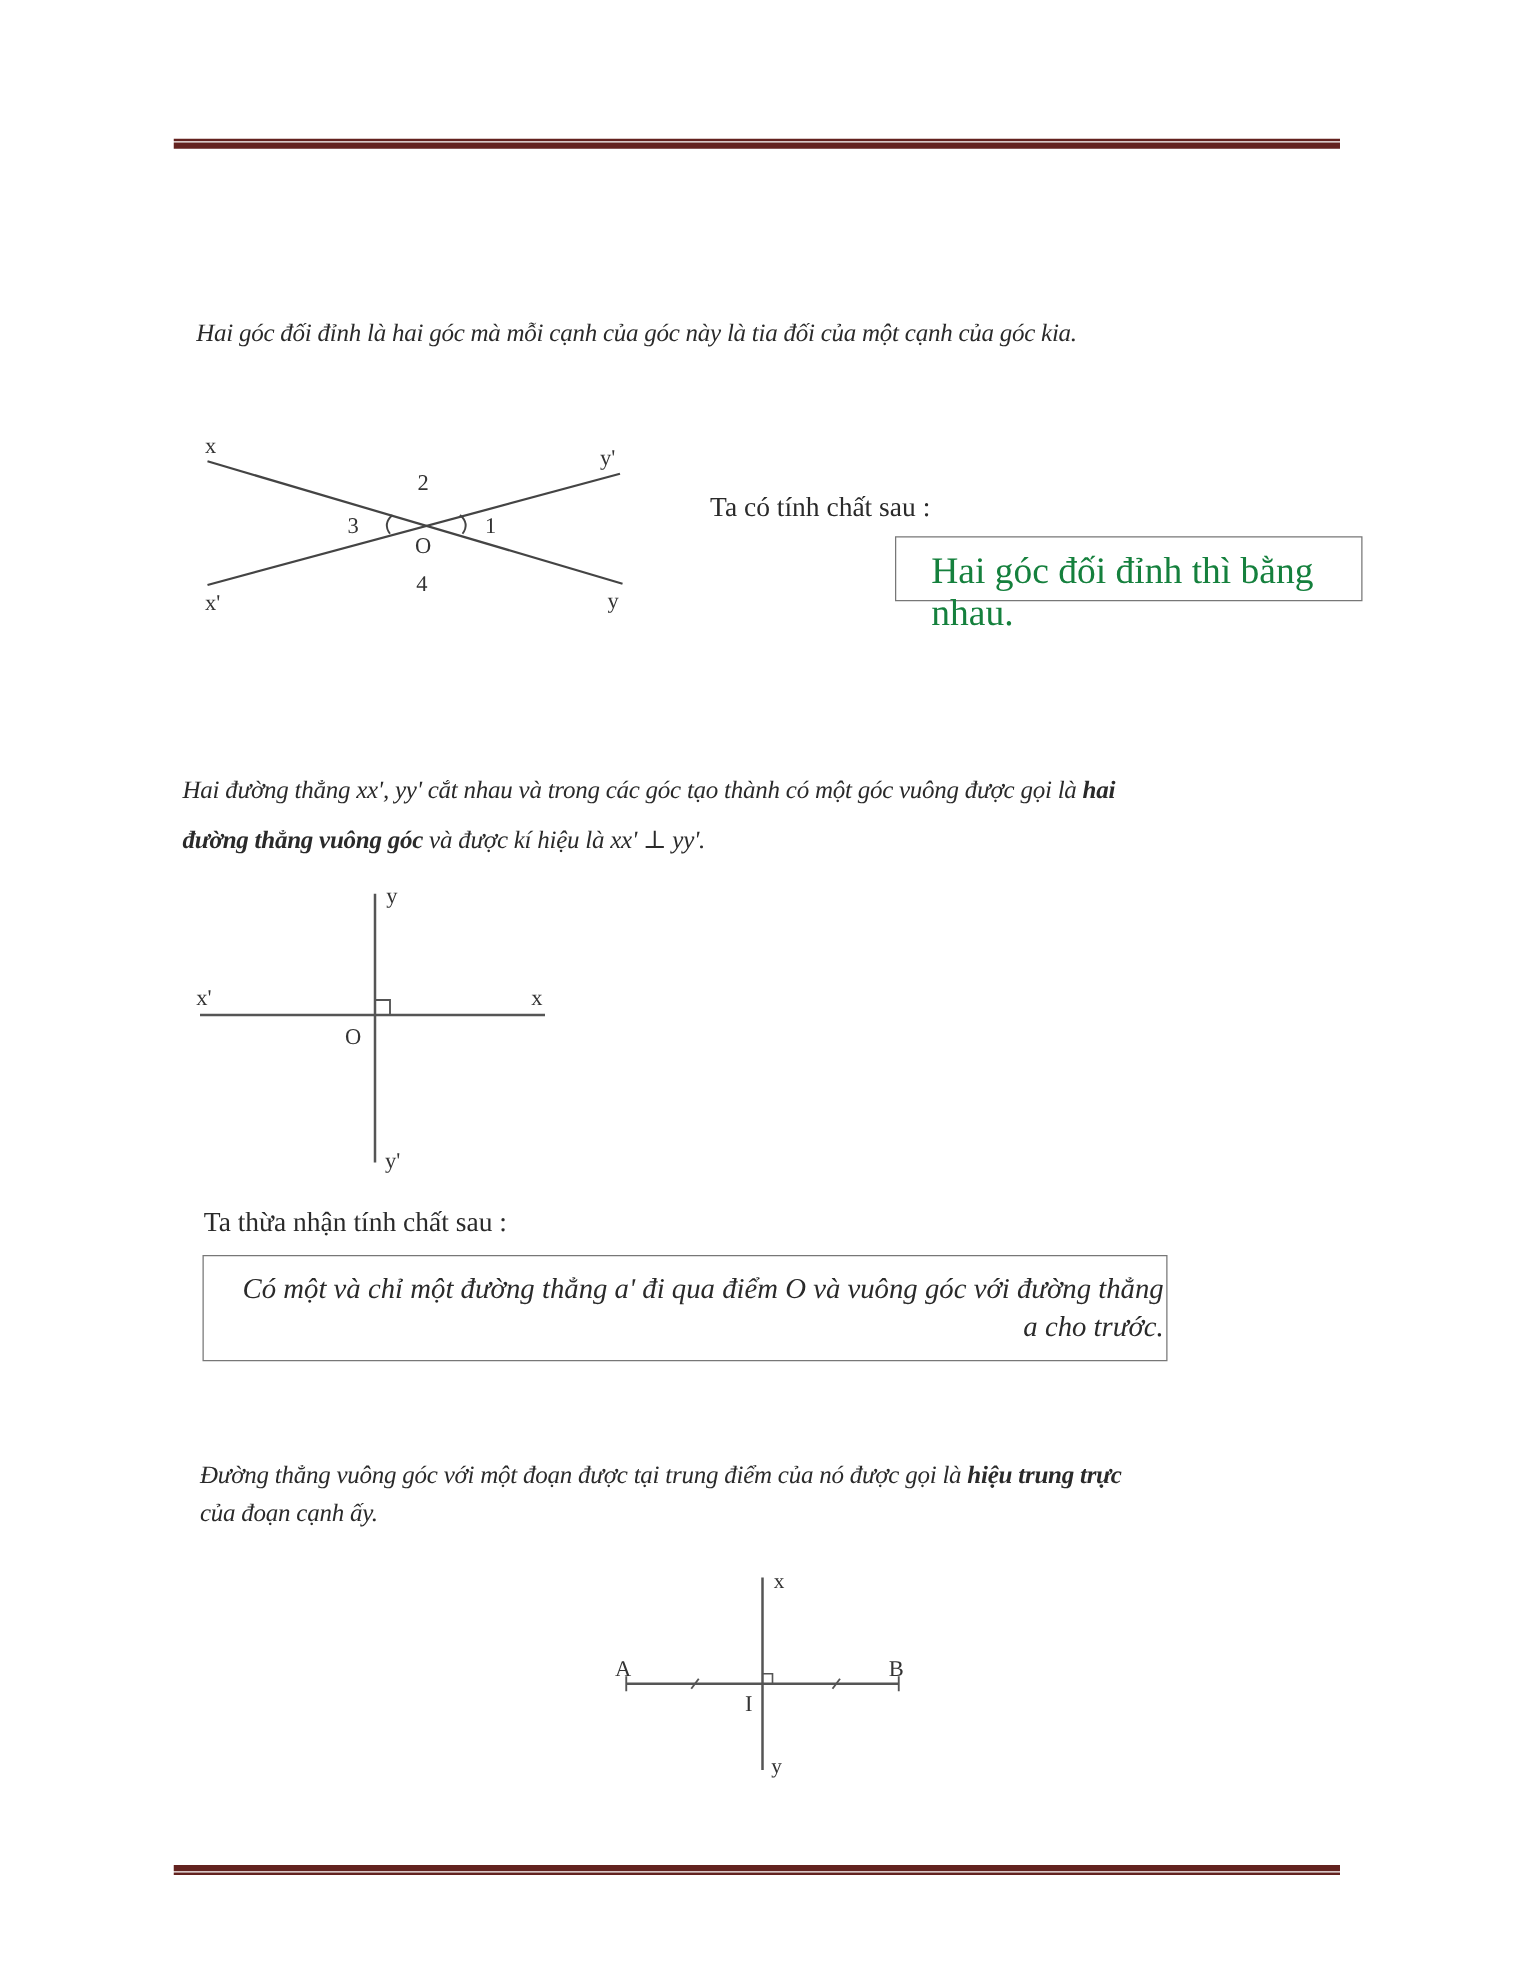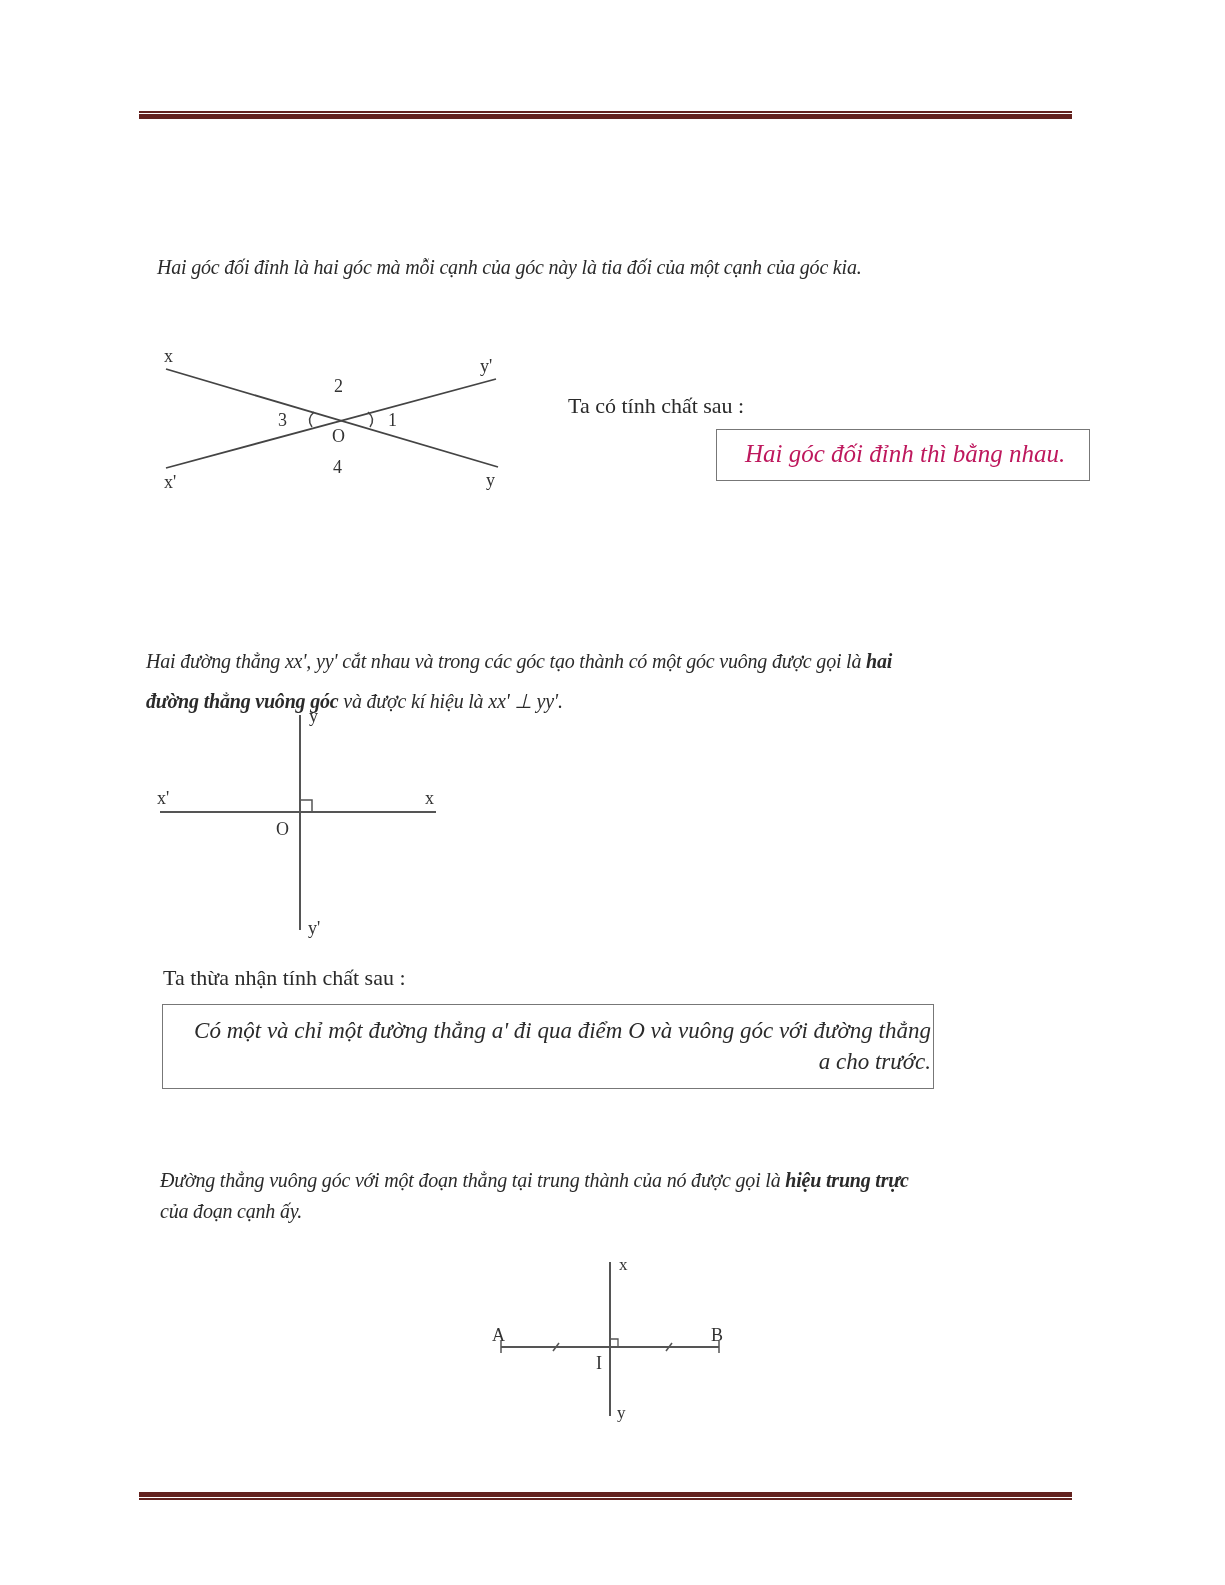--- a/index.html
+++ b/index.html
@@ -12,23 +12,23 @@
     .rule-bot-thin { left: 139px; top: 1498px; width: 933px; height: 2px; background: #63221f; }
 
     .para { font-size: 20px; line-height: 31px; font-style: italic; letter-spacing: -0.2px; color: #2a2a2a; }
     .para b { font-style: italic; font-weight: bold; }
     .plain { font-size: 22px; line-height: 30px; color: #2a2a2a; }
     .boxed { border: 1.5px solid #777; background: #fff; }
 
     .def1 { left: 157px; top: 252px; width: 760px; }
     .prop1-label { left: 568px; top: 391px; }
     .prop1-box { left: 716px; top: 429px; width: 372px; height: 50px; }
-    .prop1-box span { position: absolute; left: 28px; top: 10px; font-size: 25px; font-style: italic; color: #be185d; }
+    .prop1-box span { position: absolute; left: 28px; top: 10px; font-size: 30px; color: #15803d; }
 
-    .def2 { left: 146px; top: 641px; width: 800px; line-height: 40px; font-family: Liberation Serif, serif; }
+    .def2 { left: 146px; top: 612px; width: 800px; line-height: 40px; }
     .prop2-label { left: 163px; top: 963px; }
     .prop2-box { left: 162px; top: 1004px; width: 770px; height: 83px; text-align: right; }
     .prop2-box span { position: absolute; left: 28px; top: 10px; width: 740px; font-size: 23px; line-height: 31px; font-style: italic; color: #2a2a2a; }
 
     .def3 { left: 160px; top: 1165px; width: 760px; }
 
     svg text { font-family: "Liberation Serif", "DejaVu Serif", serif; fill: #333; }
   </style>
 </head>
 <body>
@@ -70,21 +70,21 @@
   <text x="280" y="104" font-size="18">x</text>
   <text x="131" y="135" font-size="18">O</text>
   <text x="163" y="234" font-size="18">y'</text>
 </svg>
 
 <div class="abs plain prop2-label">Ta thừa nhận tính chất sau :</div>
 <div class="abs boxed prop2-box">
   <span>Có một và chỉ một đường thẳng a' đi qua điểm O và vuông góc với đường thẳng a cho trước.</span>
 </div>
 
-<div class="abs para def3"><span>Đường thẳng vuông góc với một đoạn thẳng tại trung thành của nó được gọi là </span><b>hiệu trung trực</b><span> của đoạn cạnh ấy.</span></div>
+<div class="abs para def3"><span>Đường thẳng vuông góc với một đoạn được tại trung điểm của nó được gọi là </span><b>hiệu trung trực</b><span> của đoạn cạnh ấy.</span></div>
 
 <svg class="abs" style="left:480px;top:1250px;" width="260" height="180">
   <line x1="21" y1="97" x2="239" y2="97" stroke="#555" stroke-width="2"></line>
   <line x1="21" y1="91" x2="21" y2="103" stroke="#555" stroke-width="1.5"></line>
   <line x1="239" y1="91" x2="239" y2="103" stroke="#555" stroke-width="1.5"></line>
   <line x1="73" y1="101" x2="79" y2="93" stroke="#555" stroke-width="1.5"></line>
   <line x1="186" y1="101" x2="192" y2="93" stroke="#555" stroke-width="1.5"></line>
   <line x1="130" y1="12" x2="130" y2="166" stroke="#555" stroke-width="2"></line>
   <polyline points="130,89 138,89 138,97" fill="none" stroke="#555" stroke-width="1.3"></polyline>
   <text x="139" y="20" font-size="17">x</text>

